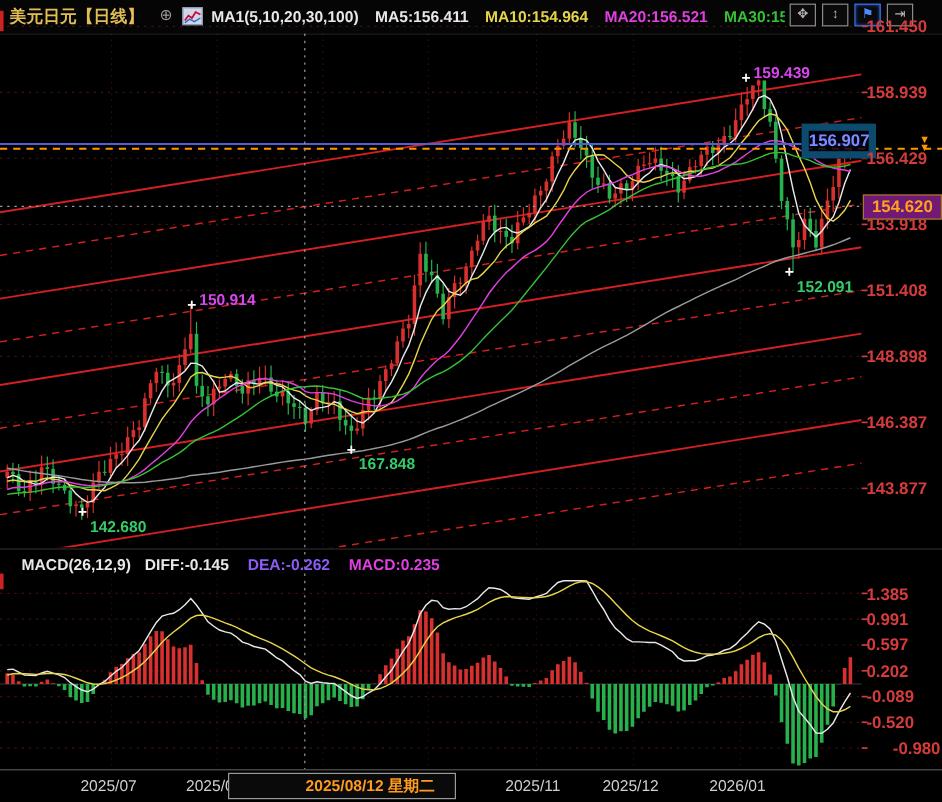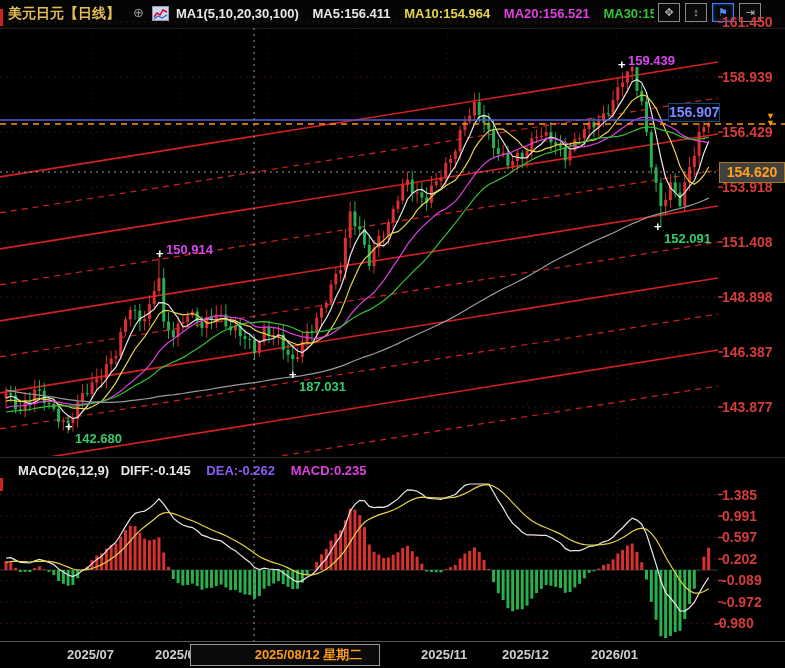--- a/index.html
+++ b/index.html
@@ -13,29 +13,29 @@
   .chicon{position:absolute;left:152px;top:6px;width:15px;height:13px;background:#cfd6e4;border:1px solid #8899bb;}
   .chicon svg{display:block}
   .marow{position:absolute;left:176px;top:6px;font-size:13px;font-weight:bold;color:#e8e8e8;
          width:478px;overflow:hidden;white-space:nowrap;}
   .marow span{margin-right:10px;margin-top:15px;}
   .tbtn{position:absolute;top:3px;width:20px;height:17px;border:1px solid #8a8a8a;color:#b5b5b5;
         font-size:11px;line-height:16px;text-align:center;background:#0a0a0a;cursor:pointer;}
   .tbtn.active{border-color:#3d7bff;color:#4d8bff;box-shadow:0 0 3px #2255cc inset;}
   
   .ylab{position:absolute;left:722px;font-size:14px;font-weight:bold;color:#d43c3c;}
-  .xlab{position:absolute;top:647px;font-size:13px;font-weight:bold;color:#cfcfcf;}
+  .xlab{position:absolute;top:647px;font-size:13px;font-weight:normal;color:#cfcfcf;}
   
   .hi{position:absolute;font-size:13px;font-weight:bold;color:#d946ef;}
   .lo{position:absolute;font-size:13px;font-weight:bold;color:#35cc6a;}
   .plus{position:absolute;font-size:13px;font-weight:bold;color:#ffffff;}
-  .bluebox{position:absolute;left:668px;top:103px;width:50px;height:17px;border:1px solid #0c4a6e;
+  .bluebox{position:absolute;left:668px;top:103px;width:50px;height:17px;border:6px solid #0c4a6e;
            background:rgba(2,2,16,.85);color:#7b8cff;font-size:14px;font-weight:bold;text-align:left;line-height:16px;}
   .pricebox{position:absolute;left:719px;top:162px;width:64px;height:19px;border:1px solid #a8781e;
-            background:#404040;color:#ffa11e;font-size:14px;font-weight:bold;text-align:center;line-height:18px;z-index:6;}
+            background:#701a75;color:#ffa11e;font-size:14px;font-weight:bold;text-align:center;line-height:18px;z-index:6;}
   .datebox{position:absolute;left:190px;top:644px;width:141px;height:20px;border:1px solid #9a9a9a;
            background:#0a0a0a;color:#ff9b1e;font-size:13px;font-weight:bold;text-align:center;line-height:19px;z-index:6;padding-left:47px;}
   .marker{position:absolute;left:766px;color:#ff9800;font-size:9px;line-height:7px;z-index:5;}
   .macdhdr{position:absolute;left:18px;top:463px;font-size:13px;font-weight:bold;color:#e8e8e8;white-space:nowrap;}
   .macdhdr .dea{color:#8b5cf6;margin-left:12px;}
   .macdhdr .mcd{color:#e040e0;margin-left:12px;}
   .sep{position:absolute;left:0;width:785px;height:1px;background:#2a2a2a;}
   .watermark{position:absolute;left:649px;top:610px;font-size:34px;font-weight:bold;color:#f2f2f2;
              letter-spacing:2px;z-index:7;}
   .sliver{position:absolute;left:0;width:3px;background:#c22;z-index:4;}
@@ -632,33 +632,33 @@
       <div class="ylab" style="left: 722px; top: 179px; z-index: 1;">153.918</div>
       <div class="ylab" style="left: 722px; top: 234px; z-index: 1;">151.408</div>
       <div class="ylab" style="left: 722px; top: 289px; z-index: 1;">148.898</div>
       <div class="ylab" style="left: 722px; top: 344px; z-index: 1;">146.387</div>
       <div class="ylab" style="left: 722px; top: 399px; z-index: 1;">143.877</div>
       <div class="ylab" style="left: 722px; top: 487px; z-index: 1;">1.385</div>
       <div class="ylab" style="left: 722px; top: 508px; z-index: 1; text-align: center;">0.991</div>
       <div class="ylab" style="left: 722px; top: 529px; z-index: 1;">0.597</div>
       <div class="ylab" style="left: 722px; top: 551px; z-index: 1;">0.202</div>
       <div class="ylab" style="left: 722px; top: 572px; z-index: 1;">-0.089</div>
-      <div class="ylab" style="left: 722px; top: 594px; z-index: 1;">-0.972</div>
-      <div class="ylab" style="left: 714px; top: 615px; z-index: 1;">-0.980</div>
+      <div class="ylab" style="left: 722px; top: 594px; z-index: 1;">-0.520</div>
+      <div class="ylab" style="left: 744px; top: 615px; z-index: 1;">-0.980</div>
       <div class="xlab" style="left: 67px; top: 647px; z-index: 1;">2025/07</div>
       <div class="xlab" style="left: 155px; top: 647px; z-index: 1;">2025/08</div>
       <div class="xlab" style="left: 243px; top: 647px; z-index: 1;">2025/09</div>
       <div class="xlab" style="left: 331px; top: 647px; z-index: 1;">2025/10</div>
       <div class="xlab" style="left: 421px; top: 647px; z-index: 1;">2025/11</div>
       <div class="xlab" style="left: 502px; top: 647px; z-index: 1;">2025/12</div>
       <div class="xlab" style="left: 591px; top: 647px; z-index: 1;">2026/01</div>
       <div class="lo" style="left: 75px; top: 431px;">142.680</div>
       <div class="plus" style="left: 65px; top: 419px;">+</div>
       <div class="hi" style="left: 166px; top: 242px;">150.914</div>
       <div class="plus" style="left: 156px; top: 246px;">+</div>
-      <div class="lo" style="left: 299px; top: 379px;">187.031</div>
+      <div class="lo" style="left: 299px; top: 379px;">167.848</div>
       <div class="plus" style="left: 289px; top: 367px;">+</div>
       <div class="hi" style="left: 628px; top: 53px;">159.439</div>
       <div class="plus" style="left: 618px; top: 57px;">+</div>
       <div class="lo" style="left: 664px; top: 231px;">152.091</div>
       <div class="plus" style="left: 654px; top: 219px;">+</div>
     </div>
 </div>
 
 </body></html>

